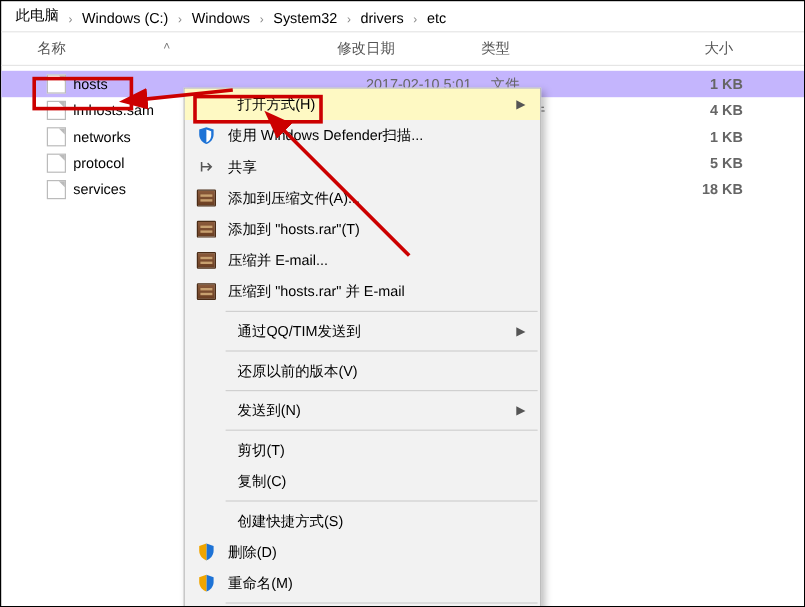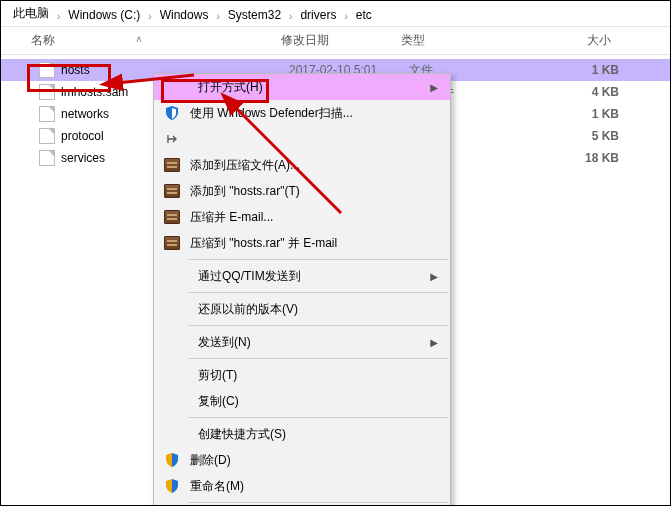--- a/index.html
+++ b/index.html
@@ -59,21 +59,21 @@
     position: relative;
   }
   .file-icon::after {
     content: "";
     position: absolute;
     top: 0; right: 0;
     border-top: 5px solid #bbb;
     border-left: 5px solid transparent;
   }
   .fname { width: 228px; }
-  .fdate { width: 120px; color: #666; }
+  .fdate { width: 120px; color: #666; text-align: center; }
   .ftype { width: 120px; color: #666; }
   .fsize { width: 90px; text-align: right; color: #666; font-weight: bold; }
   .red-box-file {
     position: absolute;
     left: 26px; top: 63px;
     width: 84px; height: 28px;
     border: 3px solid #c00;
     pointer-events: none;
   }
   .context-menu {
@@ -85,21 +85,21 @@
     border: 1px solid #bdbdbd;
     box-shadow: 3px 3px 6px rgba(0,0,0,0.25);
   }
   .menu-item {
     display: flex;
     align-items: center;
     height: 26px;
     padding-left: 8px;
     position: relative;
   }
-  .menu-item.highlight { background: #f0abfc; }
+  .menu-item.highlight { background: #fef9c3; }
   .mi-icon {
     width: 20px;
     height: 20px;
     margin-right: 8px;
     display: flex;
     align-items: center;
     justify-content: center;
   }
   .mi-icon.blank { width: 28px; }
   .mi-label { flex: 1; }
@@ -234,20 +234,21 @@
         </svg>
     </div>
     <div class="mi-label">使用 Windows Defender扫描...</div>
   </div>
   <div class="menu-item">
     <div class="mi-icon share-arrow">
       <svg width="16" height="16" viewBox="0 0 16 16">
           <path fill="none" stroke="#555" stroke-width="1.3" d="M4 8h7M9 5l3 3-3 3M4 4v8"></path>
         </svg>
     </div>
+    <div class="mi-label">共享</div>
   </div>
   <div class="menu-item">
     <div class="mi-icon">
         <div class="winrar"></div>
       </div>
     <div class="mi-label">添加到压缩文件(A)...</div>
   </div>
   <div class="menu-item">
     <div class="mi-icon">
         <div class="winrar"></div>

